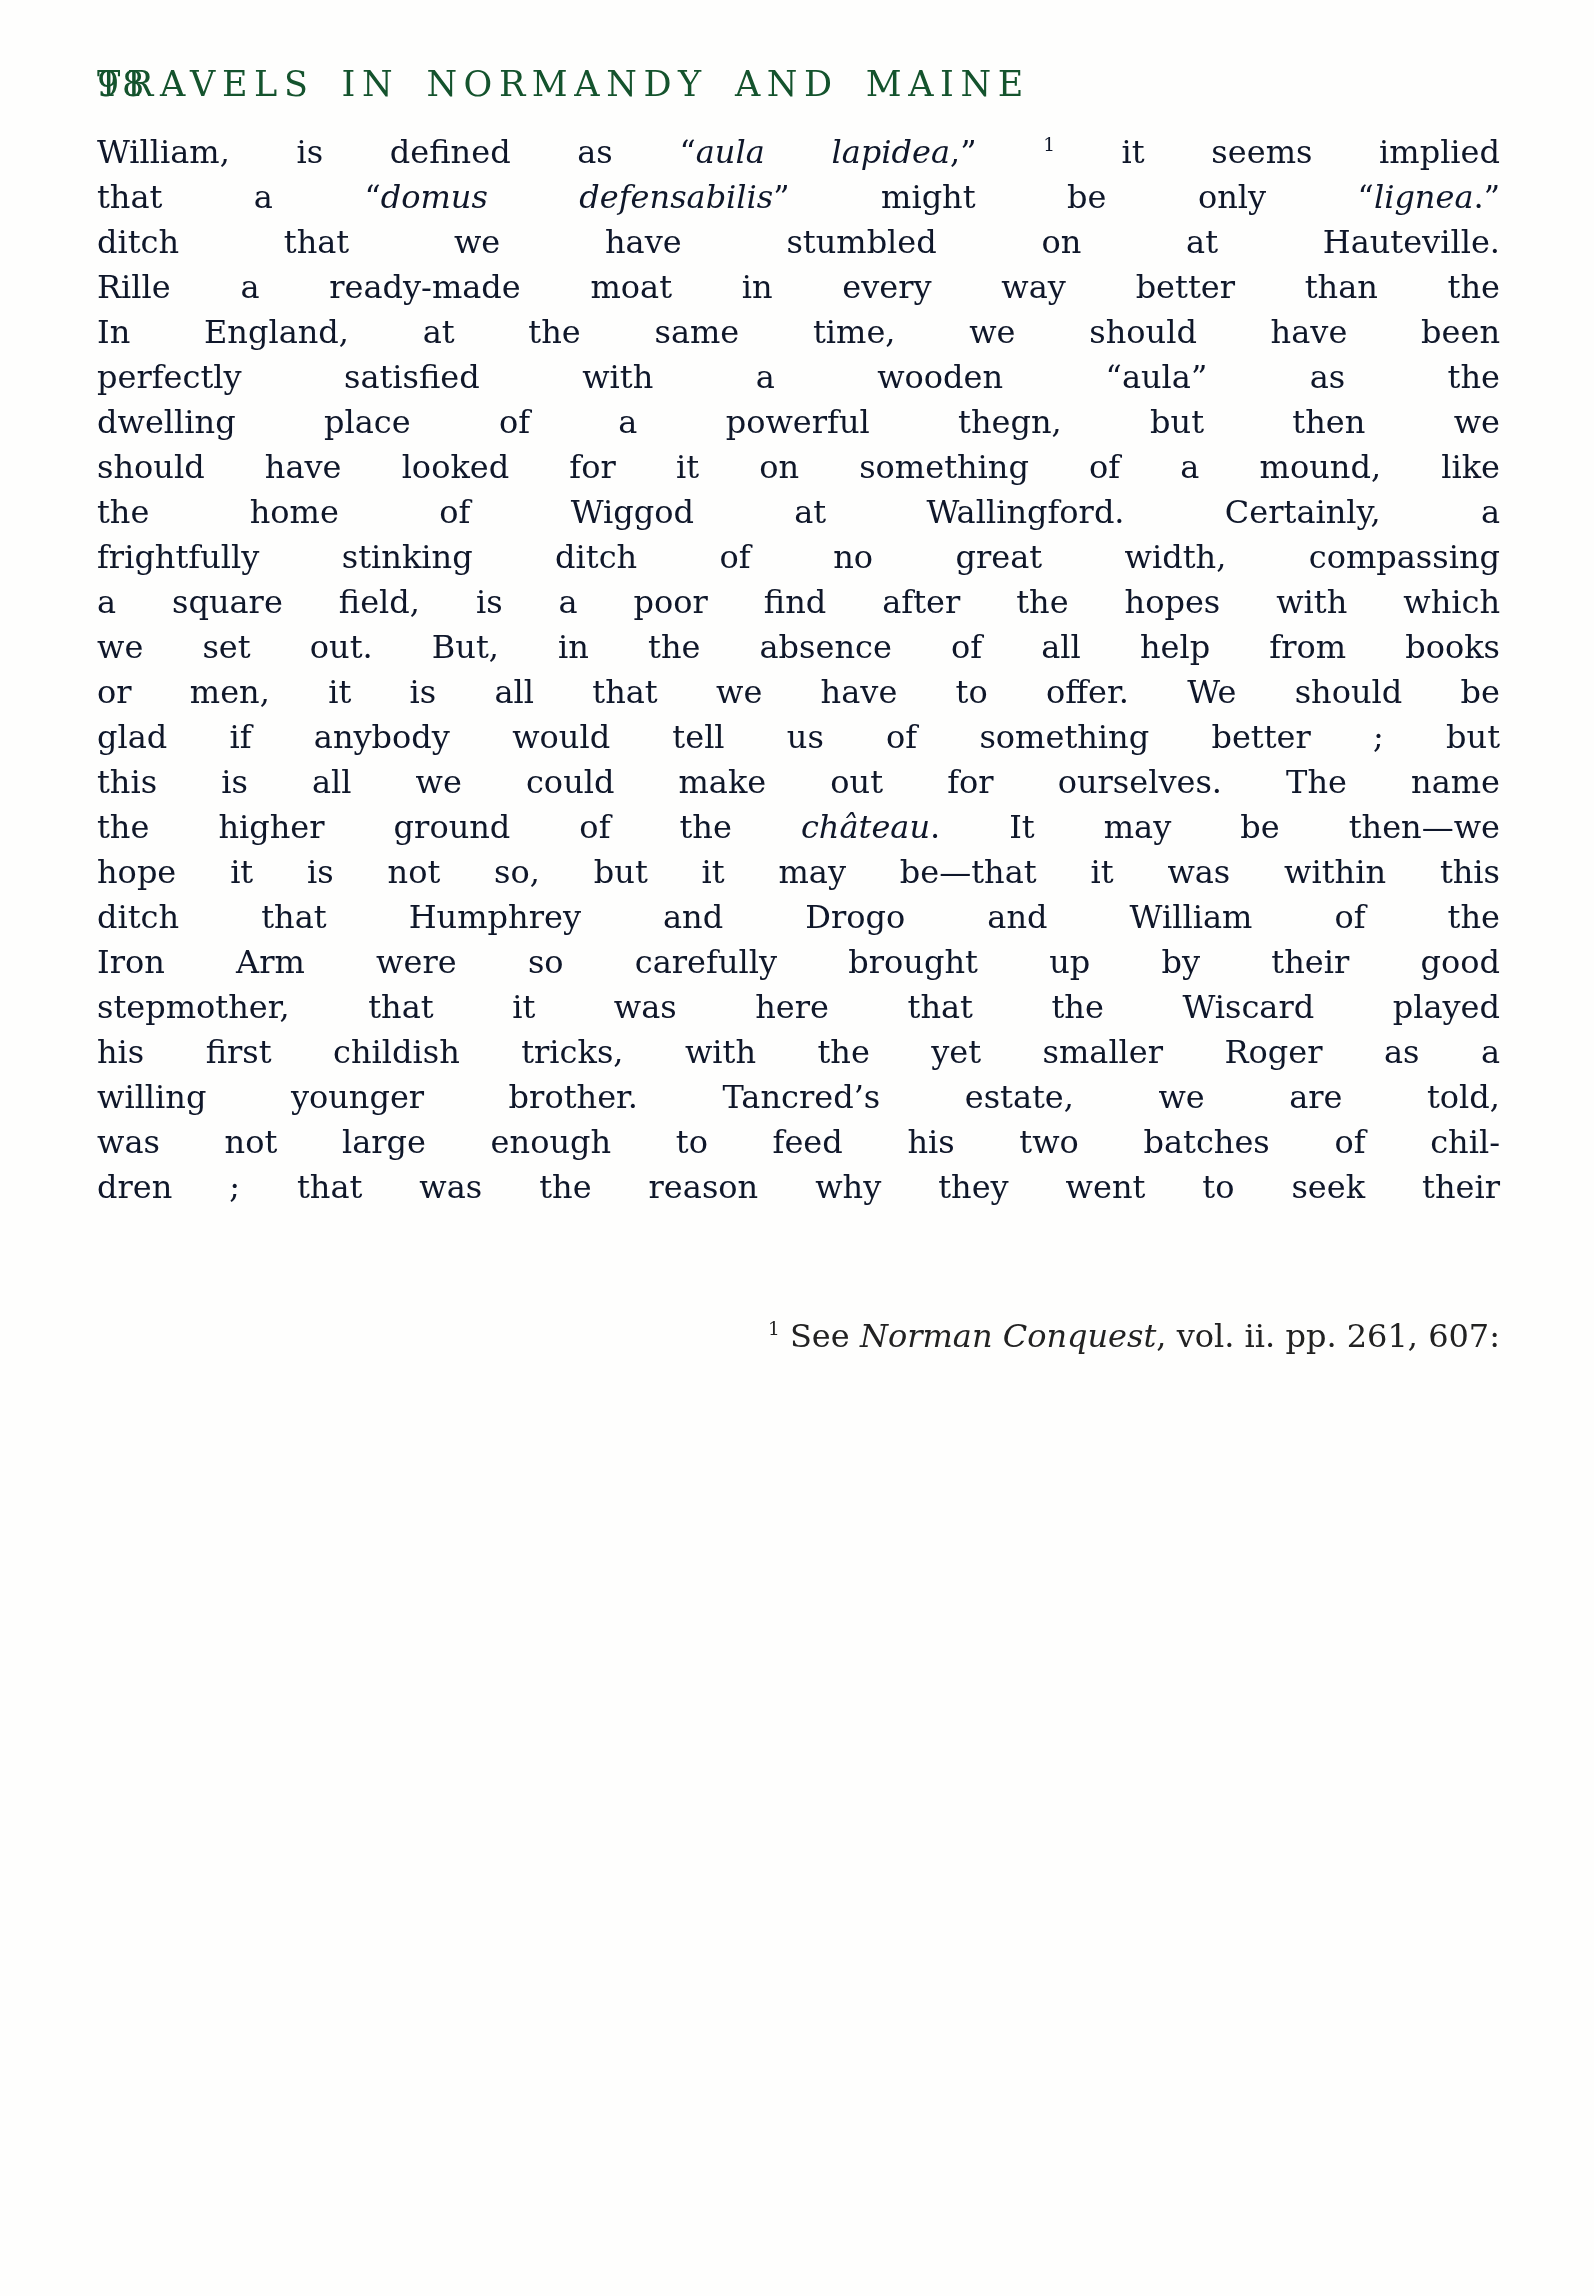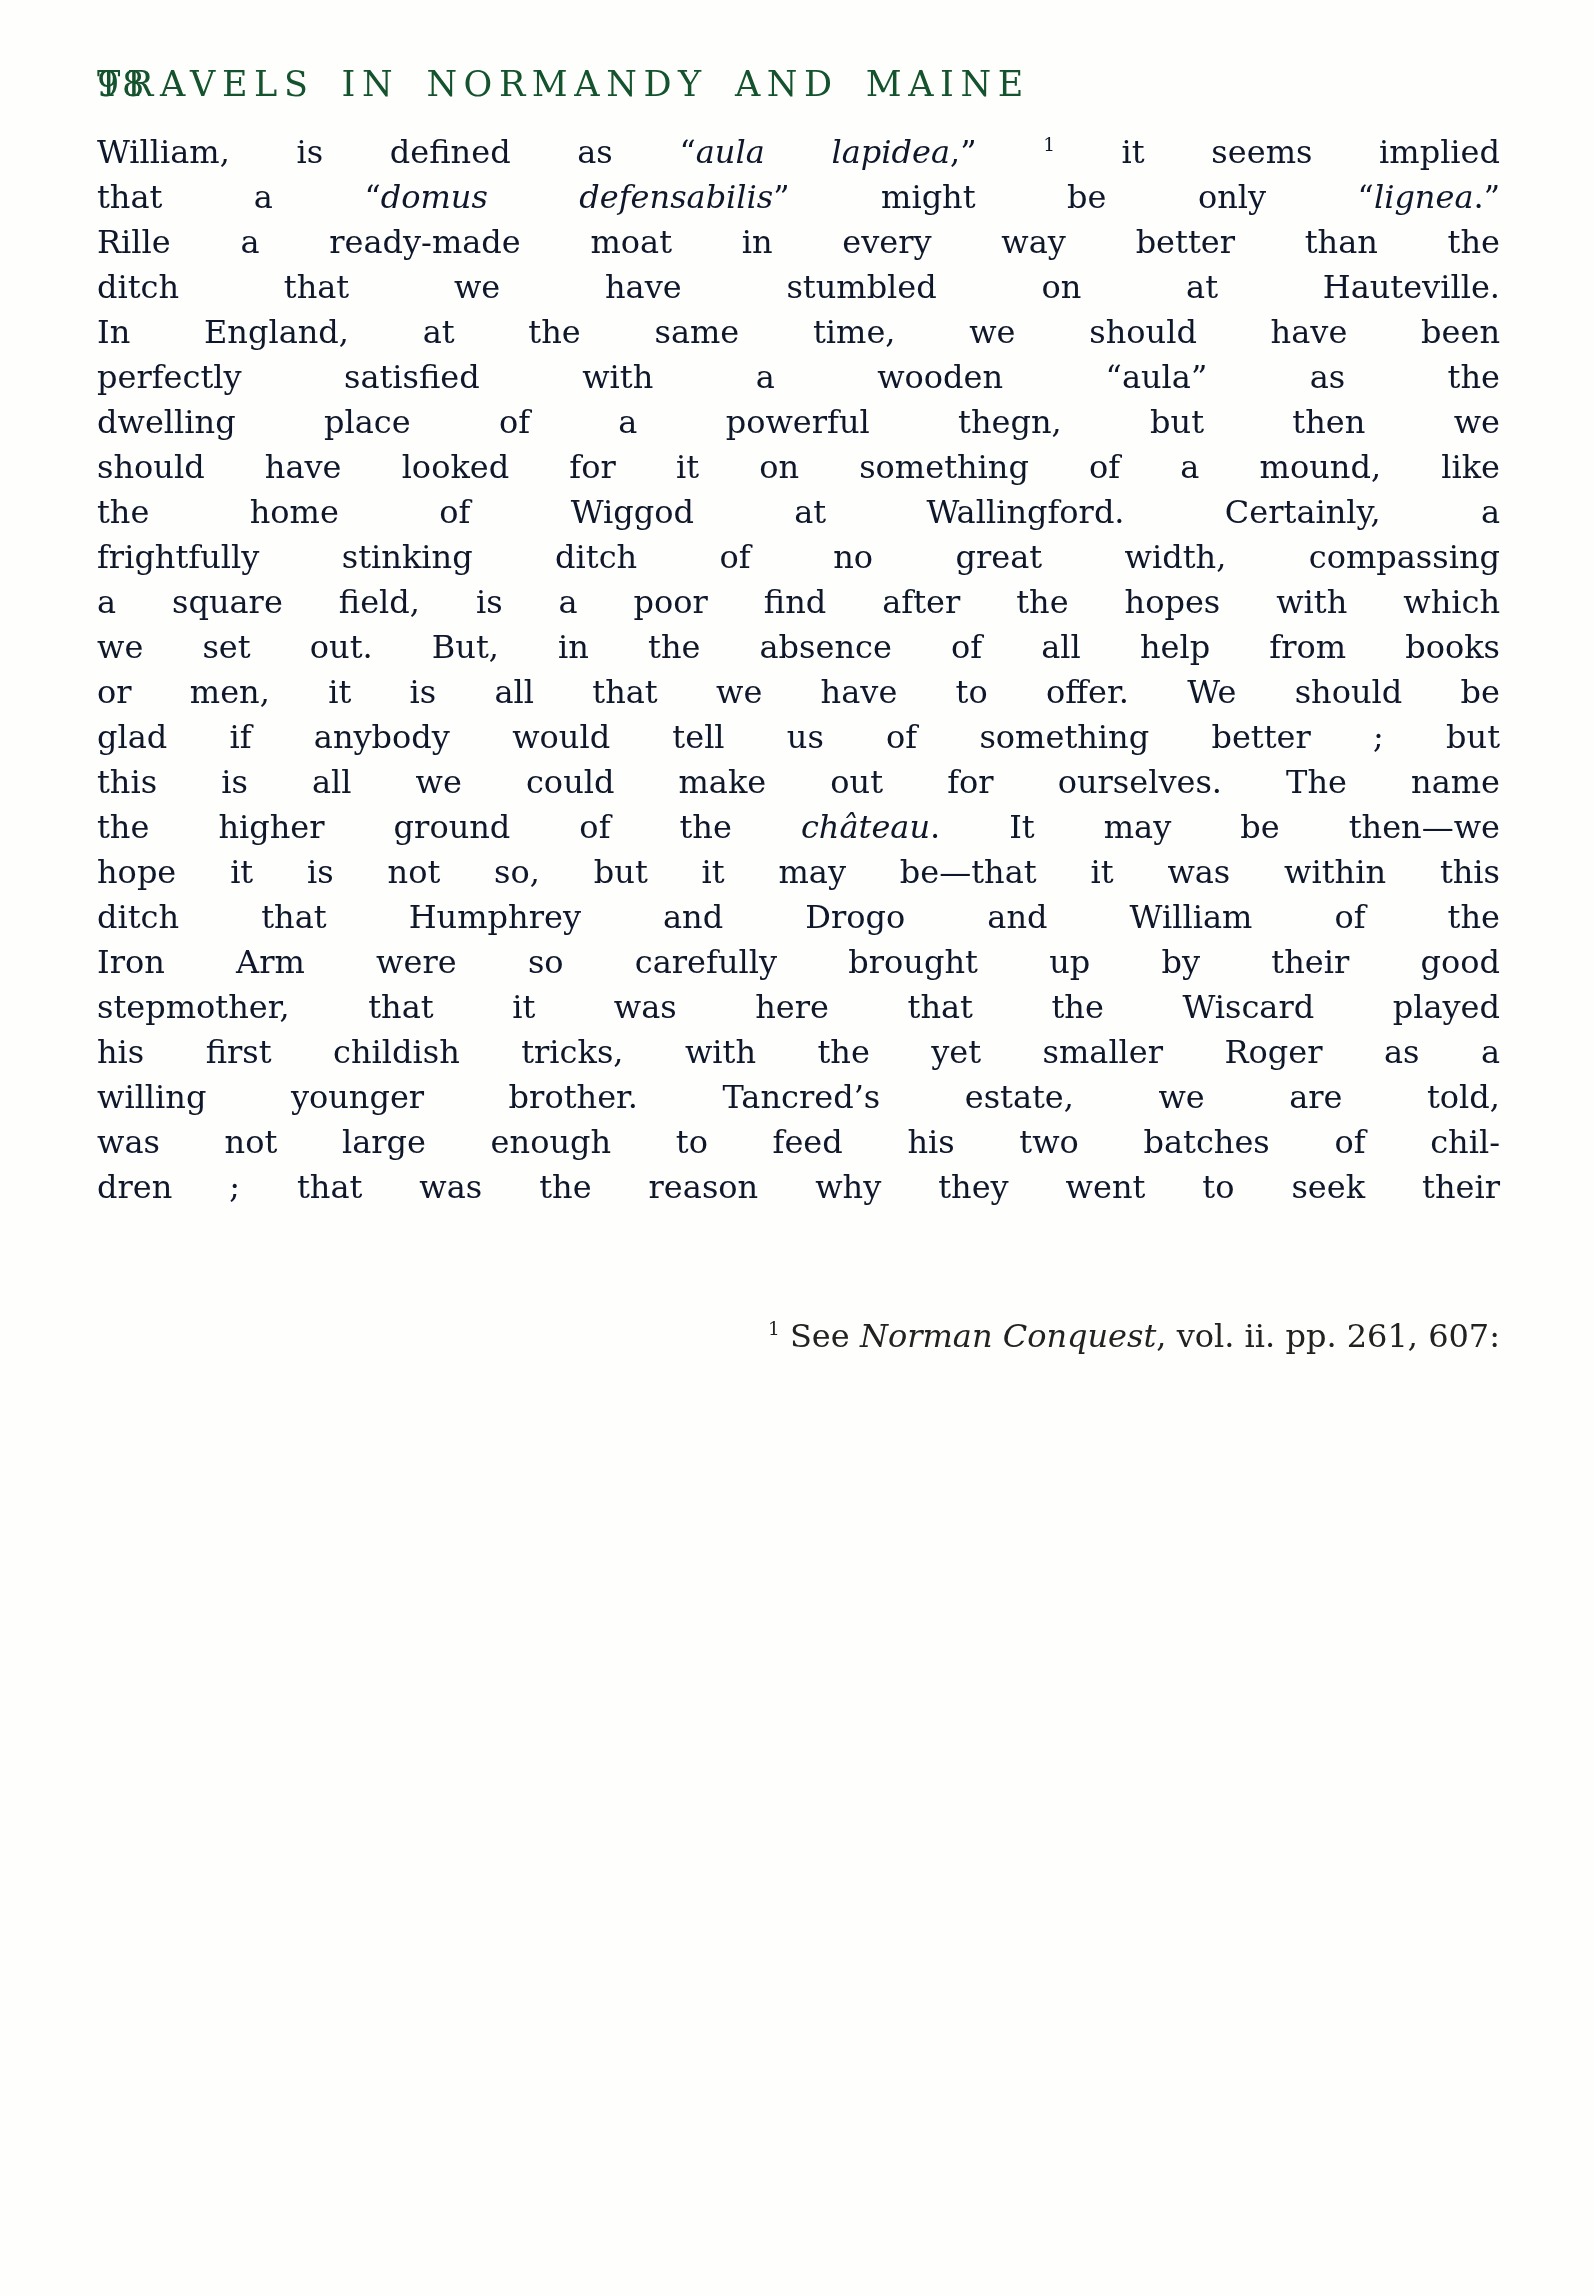--- a/index.html
+++ b/index.html
@@ -78,22 +78,22 @@
 <div class="page">
 
   <div class="header">
     <span class="pagenum">98</span>
     <span class="running-title">TRAVELS IN NORMANDY AND MAINE</span>
   </div>
 
   <div class="body-text" id="body-lines">
       <div class="line"><span>William, is defined as “</span><span class="it">aula lapidea</span><span>,” </span><sup class="fnmark">1</sup><span> it seems implied</span></div>
       <div class="line"><span>that a “</span><span class="it">domus defensabilis</span><span>” might be only “</span><span class="it">lignea</span><span>.”</span></div>
+      <div class="line"><span>ditch that we have stumbled on at Hauteville.</span></div>
       <div class="line"><span>Rille a ready-made moat in every way better than the</span></div>
-      <div class="line"><span>ditch that we have stumbled on at Hauteville.</span></div>
       <div class="line"><span>In England, at the same time, we should have been</span></div>
       <div class="line"><span>perfectly satisfied with a wooden “aula” as the</span></div>
       <div class="line"><span>dwelling place of a powerful thegn, but then we</span></div>
       <div class="line"><span>should have looked for it on something of a mound, like</span></div>
       <div class="line"><span>the home of Wiggod at Wallingford.  Certainly, a</span></div>
       <div class="line"><span>frightfully stinking ditch of no great width, compassing</span></div>
       <div class="line"><span>a square field, is a poor find after the hopes with which</span></div>
       <div class="line"><span>we set out.  But, in the absence of all help from books</span></div>
       <div class="line"><span>or men, it is all that we have to offer.  We should be</span></div>
       <div class="line"><span>glad if anybody would tell us of something better ; but</span></div>

